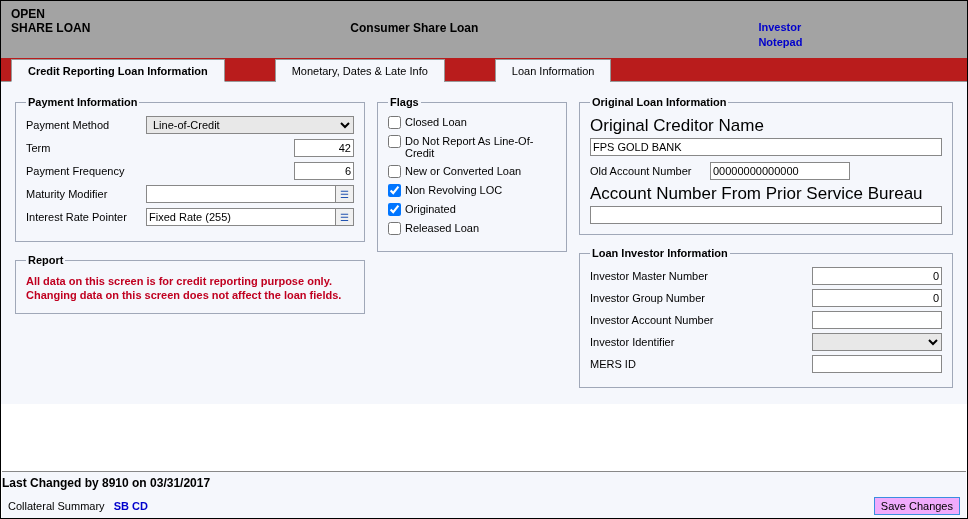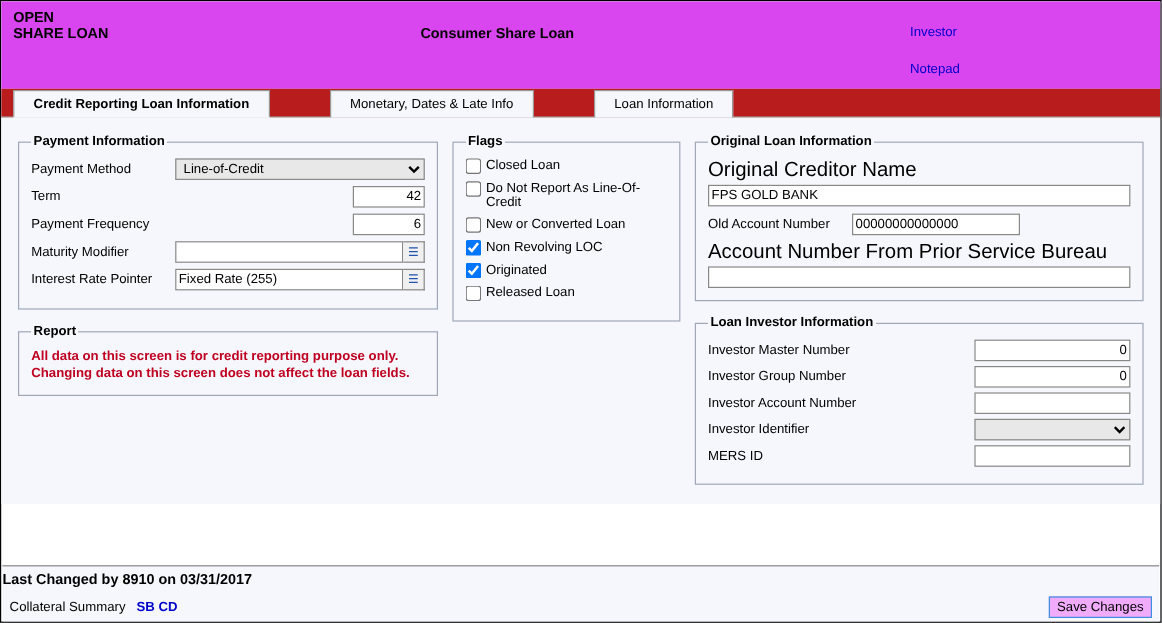--- a/index.html
+++ b/index.html
@@ -1,23 +1,23 @@
 <!DOCTYPE html>
 <html><head>
 <meta charset="utf-8">
 <style>
 * { box-sizing: border-box; margin: 0; padding: 0; }
 body { font-family: Arial, sans-serif; font-size: 11px; background: #fff; width: 968px; height: 519px; overflow: hidden; border: 1px solid #000; position: relative; }
-.header { background: #d946ef; padding: 6px 10px 10px 10px; }
+.header { background: #a3a3a3; padding: 6px 10px 10px 10px; }
 .header-row1 { display: flex; }
 .header-row2 { display: flex; align-items: flex-start; }
 .status-label { font-weight: bold; font-size: 12px; }
 .title-label { font-weight: bold; font-size: 12px; margin-left: 260px; }
 .link { color: #0000cc; font-size: 11px; cursor: pointer; }
-.links-col { margin-left: 280px; display: flex; flex-direction: column; gap: 19px; }
+.links-col { margin-left: 280px; display: flex; flex-direction: column; gap: 3px; font-weight: bold; }
 .tabs { display: flex; background: #b91c1c; padding: 0 10px; border-bottom: 1px solid #999; gap: 48px; }
 .tab { padding: 5px 16px 4px 16px; border: 1px solid #999; border-bottom: none; margin-right: 2px; background: #f5f7fc; cursor: pointer; position: relative; top: 1px; }
 .tab.active { font-weight: bold; background: #f5f7fc; border-bottom: 1px solid #f5f7fc; }
 .content { background: #f5f7fc; padding: 14px 14px 4px 14px; display: flex; gap: 12px; }
 .col1 { width: 350px; }
 .col2 { width: 190px; }
 .col3 { flex: 1; }
 fieldset { border: 1px solid #a0a8b8; padding: 8px 10px 10px 10px; margin-bottom: 12px; background: #f5f7fc; }
 legend { font-weight: bold; font-size: 11px; padding: 0 2px; }
 .form-row { display: flex; align-items: center; margin-bottom: 5px; }

